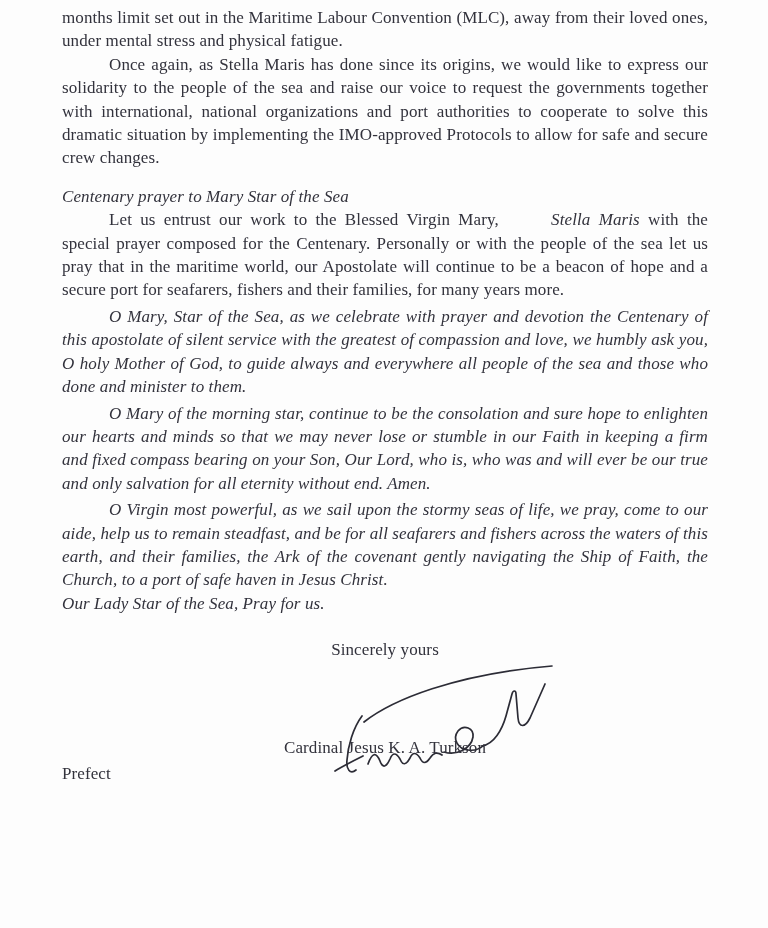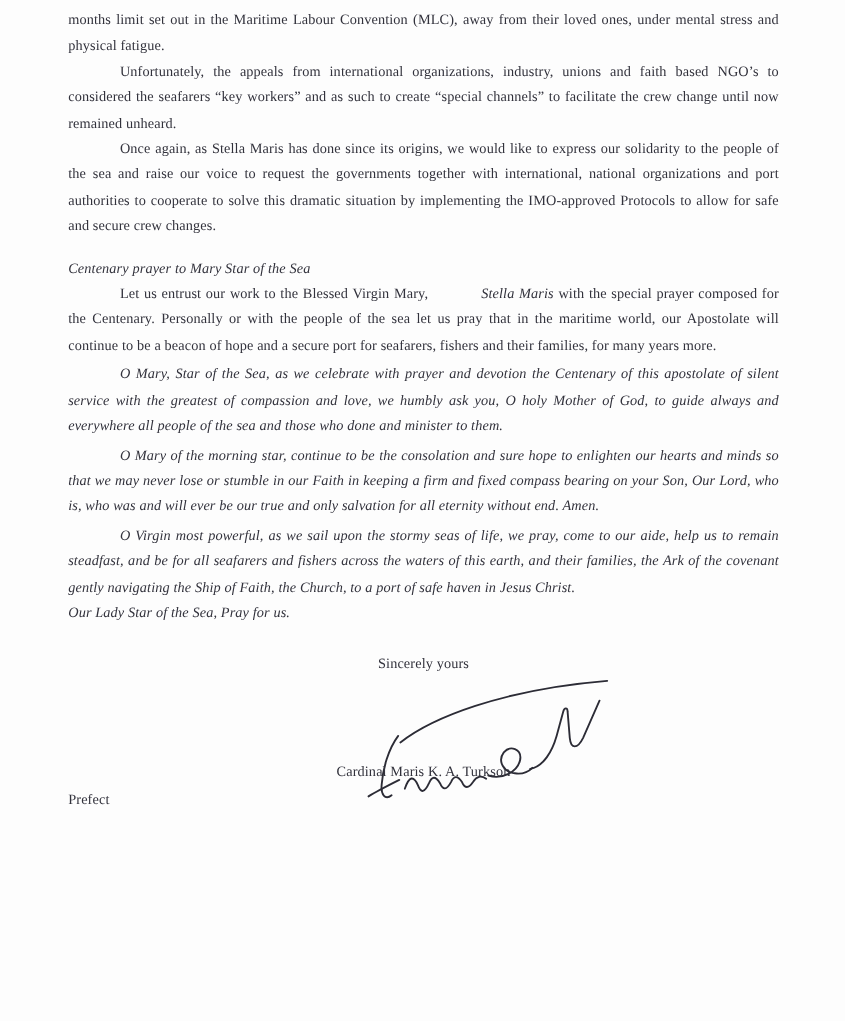--- a/index.html
+++ b/index.html
@@ -15,21 +15,21 @@
     color: #32323c;
   }
   .page {
     box-sizing: border-box;
     width: 768px;
     height: 928px;
     padding: 6px 60px 0 62px;
   }
   .page p {
     margin: 0;
-    font-size: 13px;
+    font-size: 17px;
     line-height: 23.4px;
     text-align: justify;
     letter-spacing: 0.1px;
   }
   .indent { text-indent: 47px; }
   .italic { font-style: italic; margin-left: 44px; }
   .section-heading {
     margin-top: 15px !important;
     font-style: italic;
     text-align: left;
@@ -63,21 +63,20 @@
     text-align: right;
   }
 </style>
 </head>
 <body>
 
 <div class="page">
 
   <p class="body-par">months limit set out in the Maritime Labour Convention (MLC), away from their loved ones, under mental stress and physical fatigue.</p>
 
-  <p class="body-par indent">Unfortunately, the appeals from international organizations, industry, unions and faith based NGO’s to considered the seafarers “key workers” and as such to create “special channels” to facilitate the crew change until now remained unheard.</p>
 
   <p class="body-par indent">Once again, as Stella Maris has done since its origins, we would like to express our solidarity to the people of the sea and raise our voice to request the governments together with international, national organizations and port authorities to cooperate to solve this dramatic situation by implementing the IMO-approved Protocols to allow for safe and secure crew changes.</p>
 
 
   <p class="section-heading">Centenary prayer to Mary Star of the Sea</p>
 
   <p class="body-par indent"><span>Let us entrust our work to the Blessed Virgin Mary, </span><span class="italic">Stella Maris</span><span> with the special prayer composed for the Centenary. Personally or with the people of the sea let us pray that in the maritime world, our Apostolate will continue to be a beacon of hope and a secure port for seafarers, fishers and their families, for many years more.</span></p>
 
   <p class="prayer italic indent">O Mary, Star of the Sea, as we celebrate with prayer and devotion the Centenary of this apostolate of silent service with the greatest of compassion and love, we humbly ask you, O holy Mother of God, to guide always and everywhere all people of the sea and those who done and minister to them.</p>
 
@@ -103,19 +102,19 @@
 
           <path d="M 38 106 q 6 -17 12 -3 q 4 11 10 -2 q 4 -10 10 0 q 4 10 10 -1 q 4 -9 10 0 q 4 9 10 0 q 5 -8 12 -3"></path>
 
           <path d="M 114 94 c 12 4 27 -3 29 -15 c 1 -9 -9 -13 -15 -6 c -6 8 0 18 10 19 c 7 1 12 -1 16 -5"></path>
 
           <path d="M 152 88 C 164 86 172 72 176 58 L 182 36 C 183 32 186 32 186 36 L 188 60 C 189 70 195 70 200 60 L 215 26"></path>
         </g>
       </svg>
     </div>
 
-    <p class="signer-name">Cardinal Maris K. A. Turkson</p>
+    <p class="signer-name">Cardinal Jesus K. A. Turkson</p>
 
     <p class="signer-title">Prefect</p>
 
   </div>
 
 </div>
 
 </body></html>

